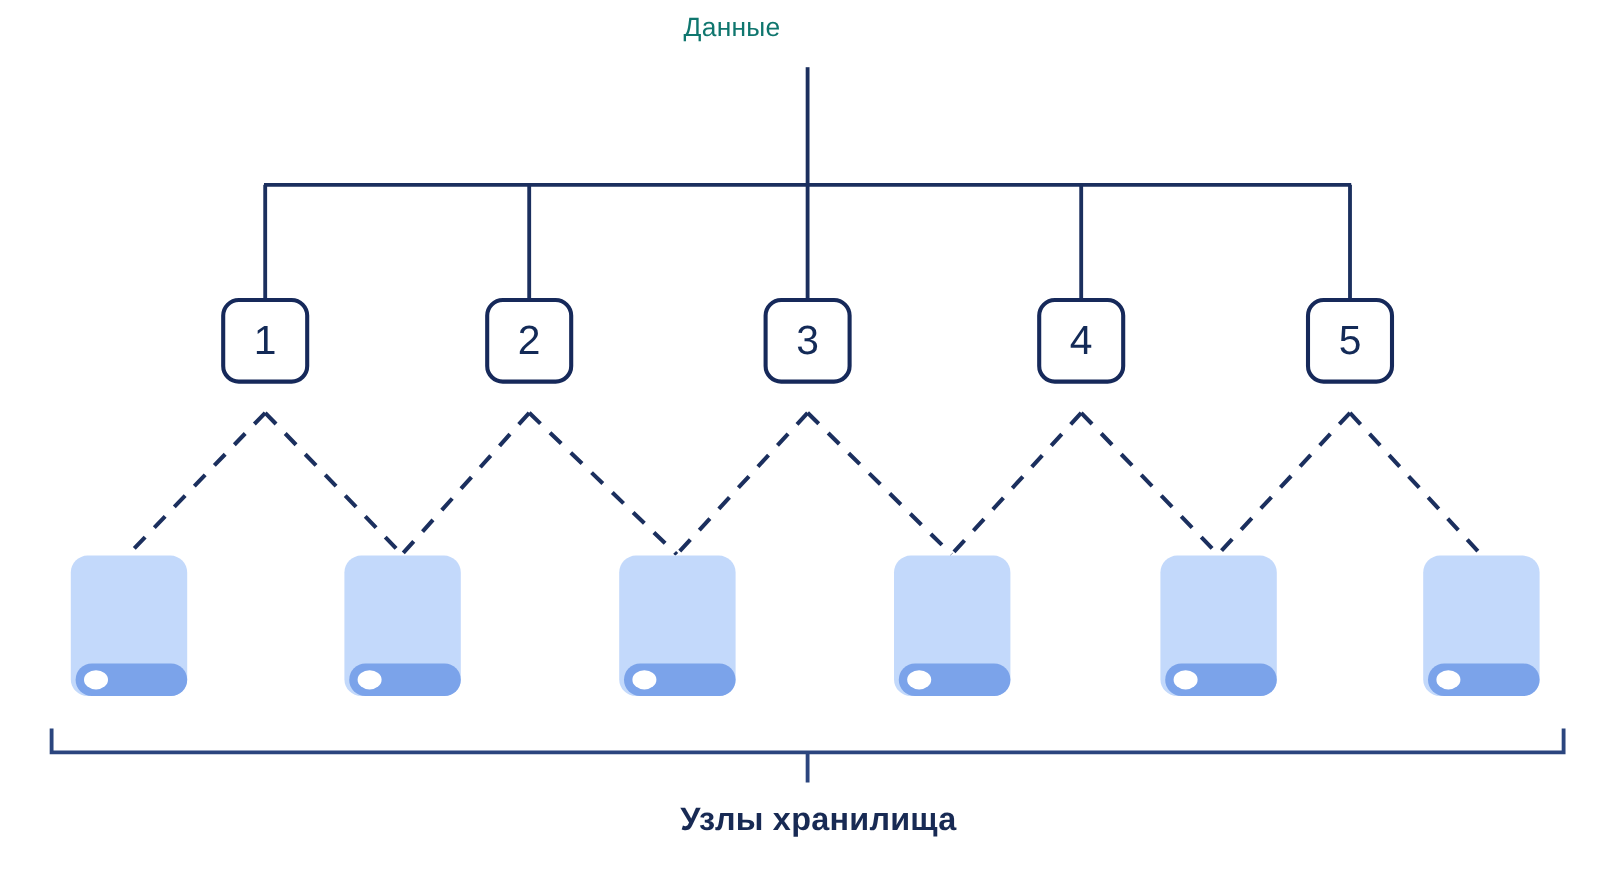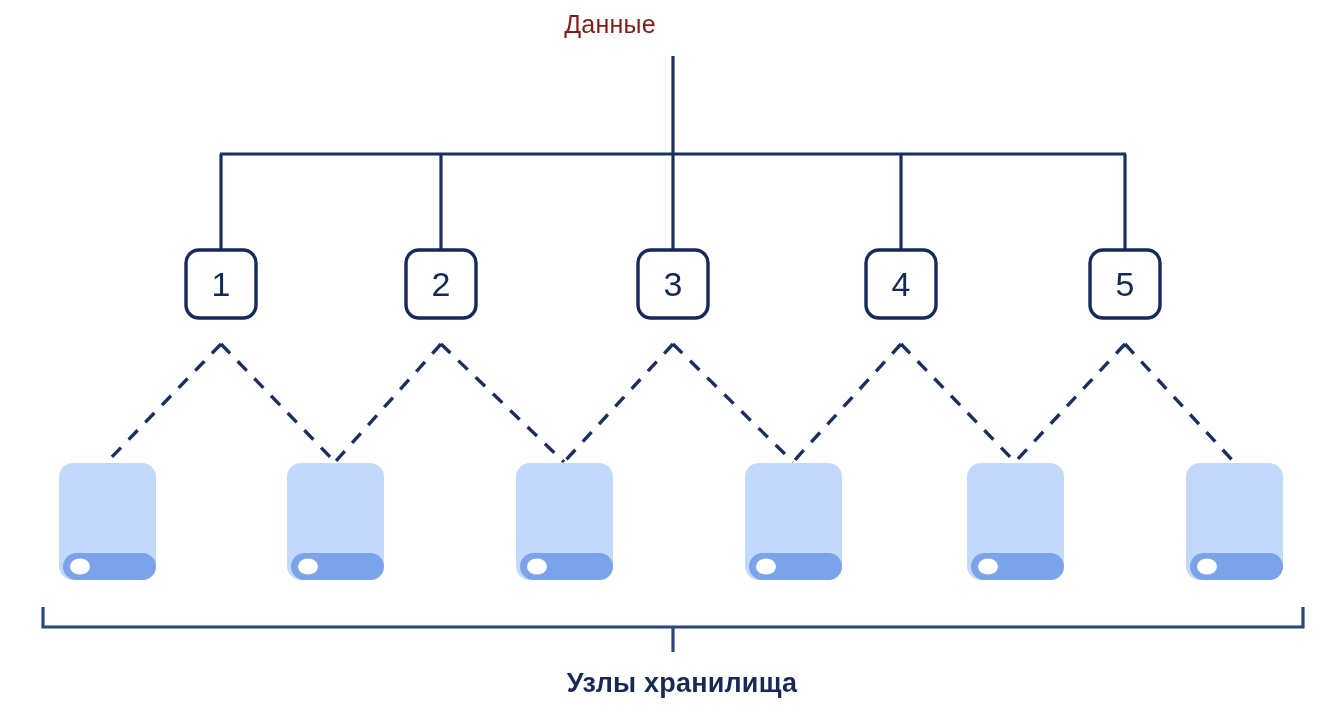--- a/index.html
+++ b/index.html
@@ -34,22 +34,22 @@
     width: 1332px;
     height: 726px;
     pointer-events: none;
   }
   .title-text {
     position: absolute;
     left: 0;
     top: 10px;
     width: 1220px;
     text-align: center;
-    font-size: 25px;
-    color: #7f1d1d;
+    font-size: 22px;
+    color: #0f766e;
     font-family: "Liberation Sans", sans-serif;
     letter-spacing: 0.2px;
   }
   .footer-text {
     position: absolute;
     left: 16px;
     top: 668px;
     width: 1332px;
     text-align: center;
     font-size: 27px;

